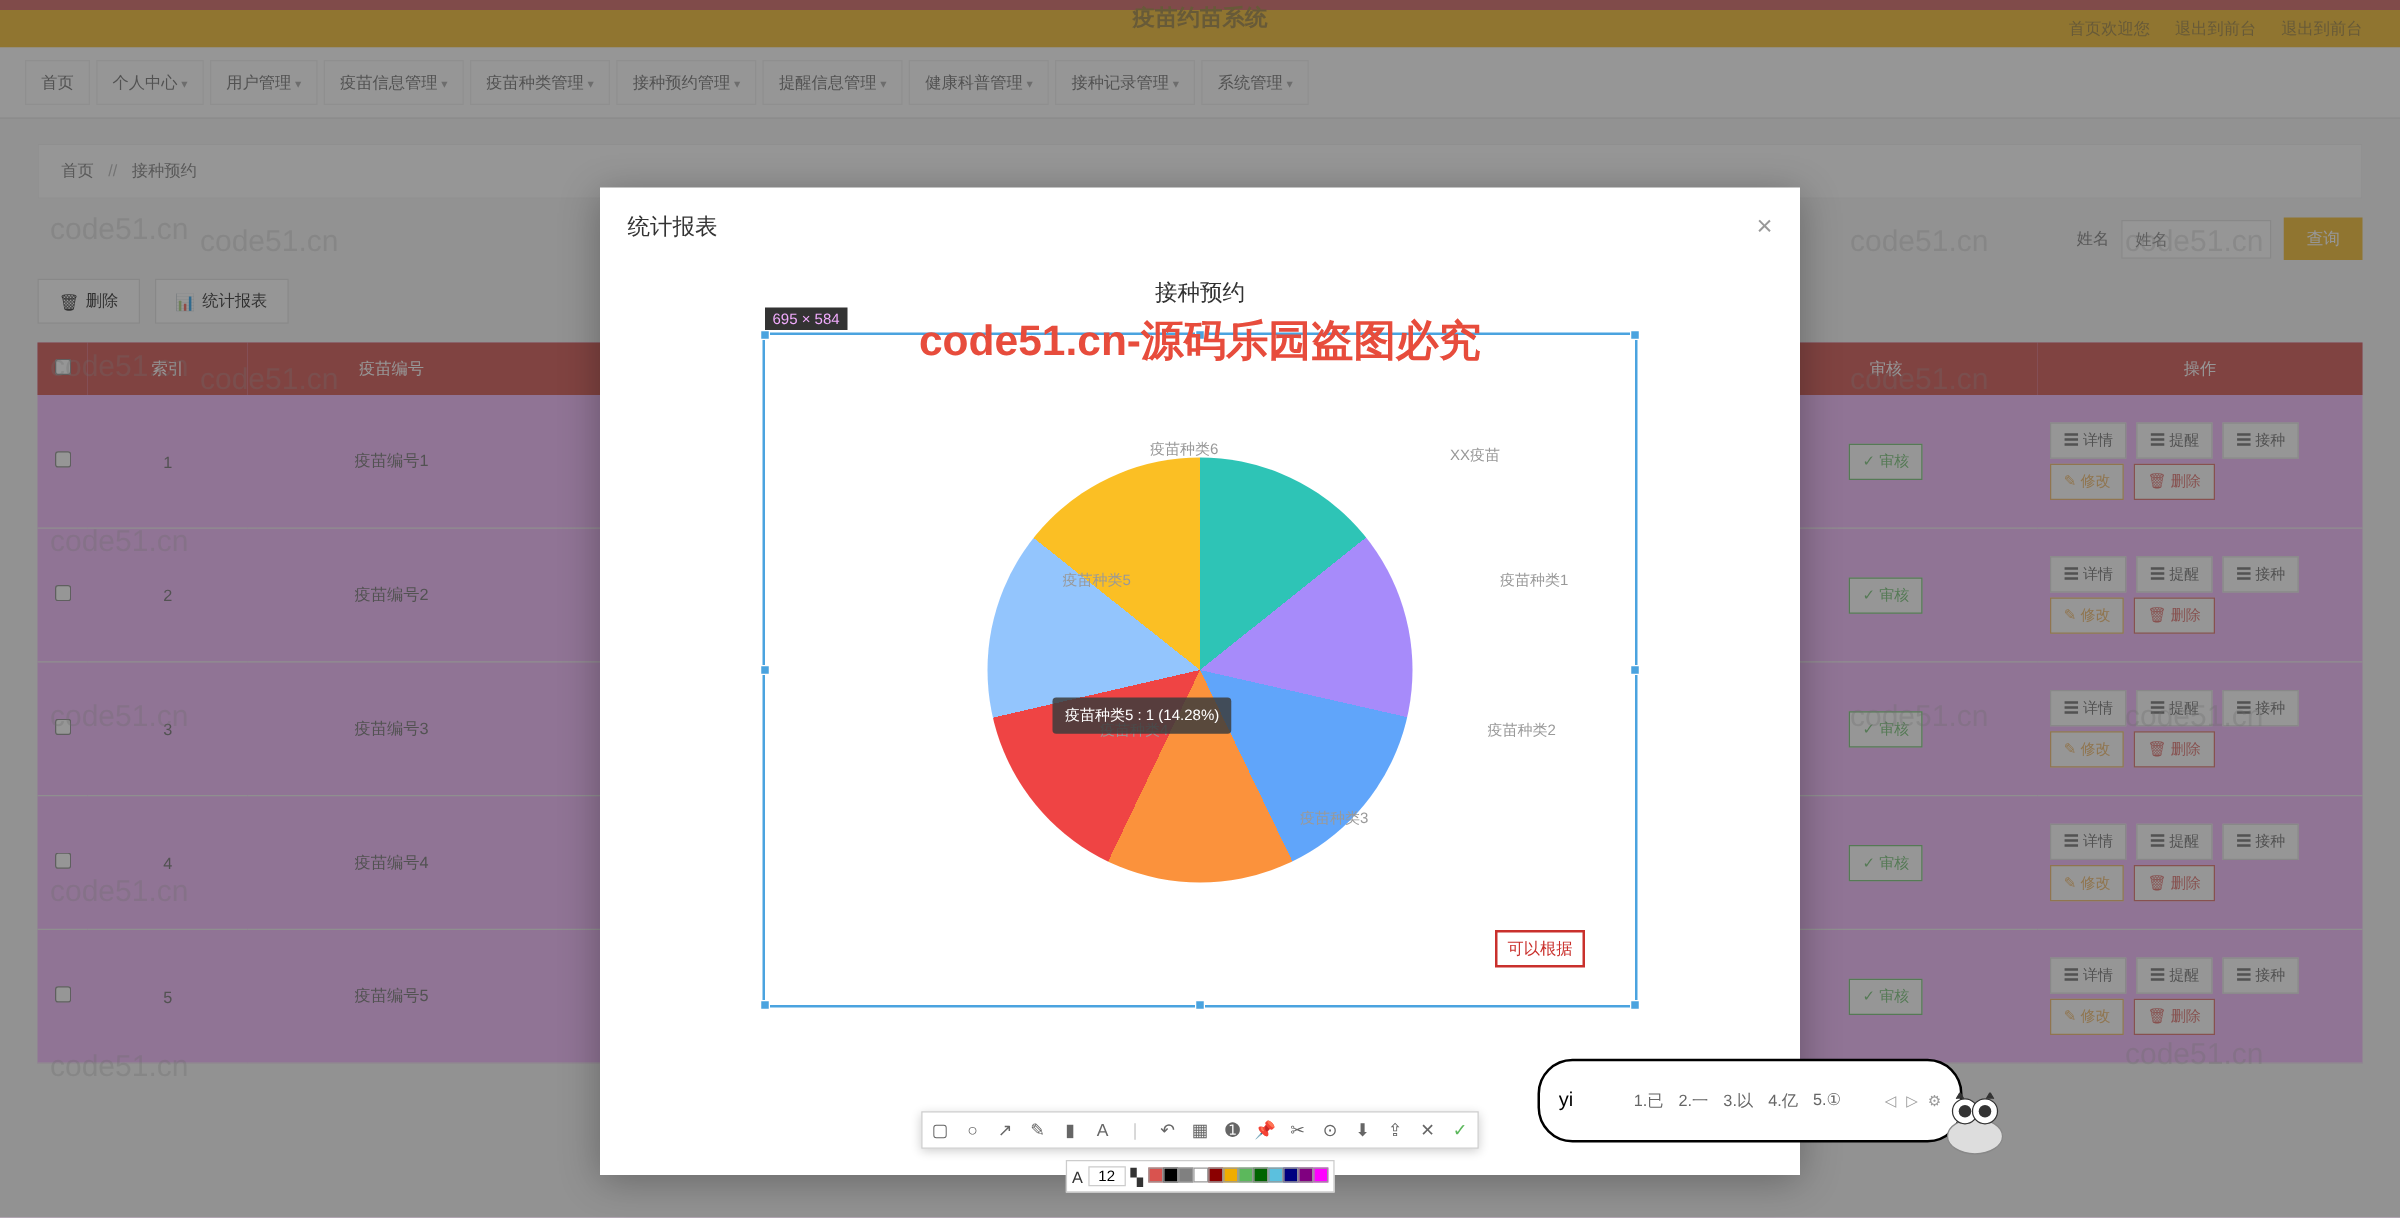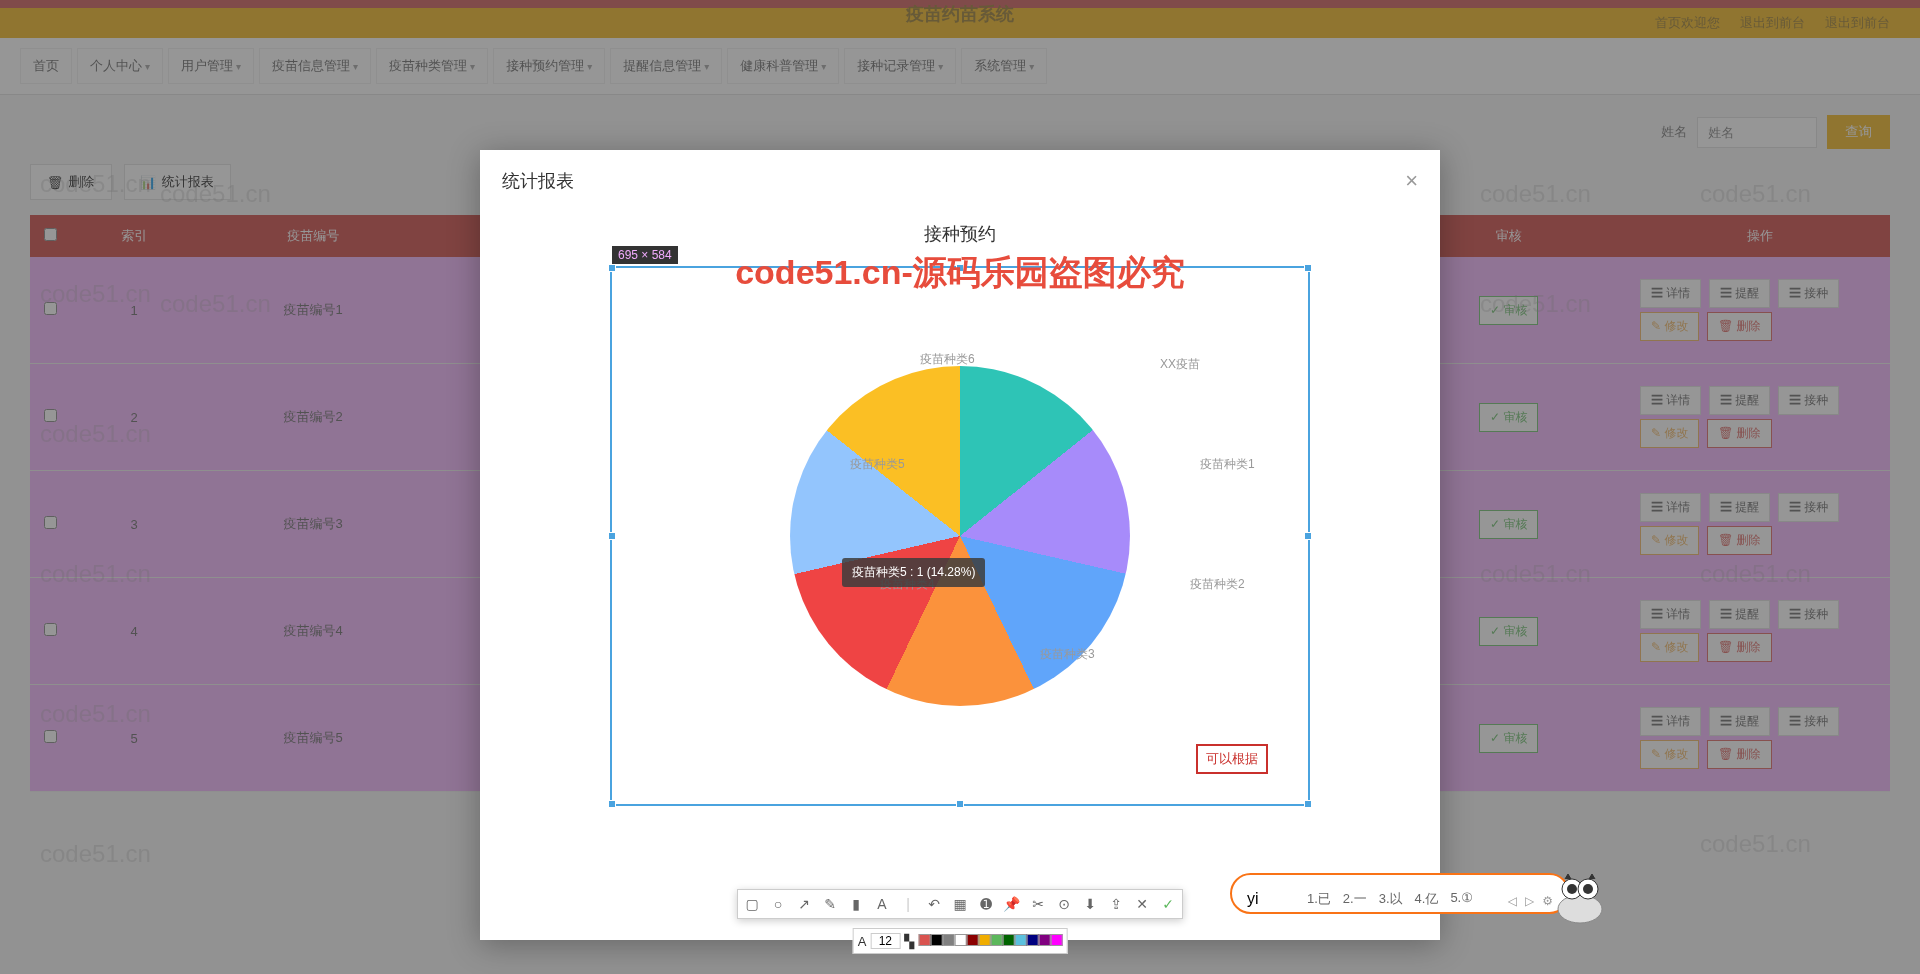--- a/index.html
+++ b/index.html
@@ -41,21 +41,21 @@
 .pie-label{position:absolute;font-size:12px;color:#999;white-space:nowrap}
 .tooltip{position:absolute;background:rgba(60,60,60,0.85);color:#fff;padding:6px 10px;font-size:12px;border-radius:3px;left:230px;top:290px}
 .watermark-text{position:absolute;color:#e74c3c;font-size:34px;font-weight:bold;left:50%;transform:translateX(-50%);top:250px;white-space:nowrap;z-index:200;pointer-events:none}
 .bg-watermark{position:absolute;color:rgba(150,150,150,0.3);font-size:24px;pointer-events:none;z-index:50}
 .anno-box{position:absolute;border:2px solid #c9302c;right:40px;bottom:30px;padding:4px 8px;font-size:13px;color:#c9302c;background:#fff}
 .anno-toolbar{position:absolute;bottom:55px;left:50%;transform:translateX(-50%);background:#fff;border:1px solid #ccc;padding:5px;display:flex;gap:8px;align-items:center;z-index:150;box-shadow:0 2px 8px rgba(0,0,0,0.2)}
 .anno-toolbar .ico{width:18px;height:18px;display:flex;align-items:center;justify-content:center;font-size:14px;color:#666;cursor:pointer}
 .font-bar{position:absolute;bottom:20px;left:50%;transform:translateX(-50%);background:#fff;border:1px solid #ccc;padding:4px;display:flex;gap:4px;align-items:center;z-index:150}
 .font-bar input{width:30px;border:1px solid #ccc;text-align:center;font-size:12px}
 .color-sw{width:12px;height:12px;display:inline-block}
-.ime-box{position:absolute;right:350px;bottom:60px;width:340px;height:41px;background:#fff;border:2px solid #f97316;border-radius:28px;z-index:200;display:flex;align-items:flex-end;padding:4px 15px}
+.ime-box{position:absolute;right:350px;bottom:60px;width:340px;height:67px;background:#fff;border:2px solid #000000;border-radius:28px;z-index:200;display:flex;align-items:center;padding:4px 15px}
 .ime-cat{position:absolute;right:310px;bottom:50px;z-index:201;width:60px;height:50px}
 .ime-input{border:none;outline:none;font-size:16px;width:50px}
 .ime-cands{font-size:13px;color:#666;margin-left:10px;display:flex;gap:12px}
 .ime-ctrl{margin-left:auto;display:flex;gap:8px;color:#999;font-size:12px}
 .handle{position:absolute;width:8px;height:8px;background:#4aa3df;border:1px solid #fff}
 .handle.tl{top:-4px;left:-4px}.handle.tr{top:-4px;right:-4px}.handle.bl{bottom:-4px;left:-4px}.handle.br{bottom:-4px;right:-4px}
 .handle.tm{top:-4px;left:50%;margin-left:-4px}.handle.bm{bottom:-4px;left:50%;margin-left:-4px}
 .handle.ml{left:-4px;top:50%;margin-top:-4px}.handle.mr{right:-4px;top:50%;margin-top:-4px}
 </style>
 </head>
@@ -76,20 +76,25 @@
   <div class="nav-item"><span>疫苗信息管理</span><span class="caret">▾</span></div>
   <div class="nav-item"><span>疫苗种类管理</span><span class="caret">▾</span></div>
   <div class="nav-item"><span>接种预约管理</span><span class="caret">▾</span></div>
   <div class="nav-item"><span>提醒信息管理</span><span class="caret">▾</span></div>
   <div class="nav-item"><span>健康科普管理</span><span class="caret">▾</span></div>
   <div class="nav-item"><span>接种记录管理</span><span class="caret">▾</span></div>
   <div class="nav-item"><span>系统管理</span><span class="caret">▾</span></div>
 </div>
 
 <div class="content">
+  <div class="breadcrumb">
+    <span>首页</span>
+    <span class="sep">//</span>
+    <span>接种预约</span>
+  </div>
 
   <div class="search-row">
     <span class="lbl">姓名</span>
     <input placeholder="姓名" style="">
     <button class="btn-q">查询</button>
   </div>
 
   <div class="toolbar-row">
     <button class="tool-btn">
         <span>🗑</span>

